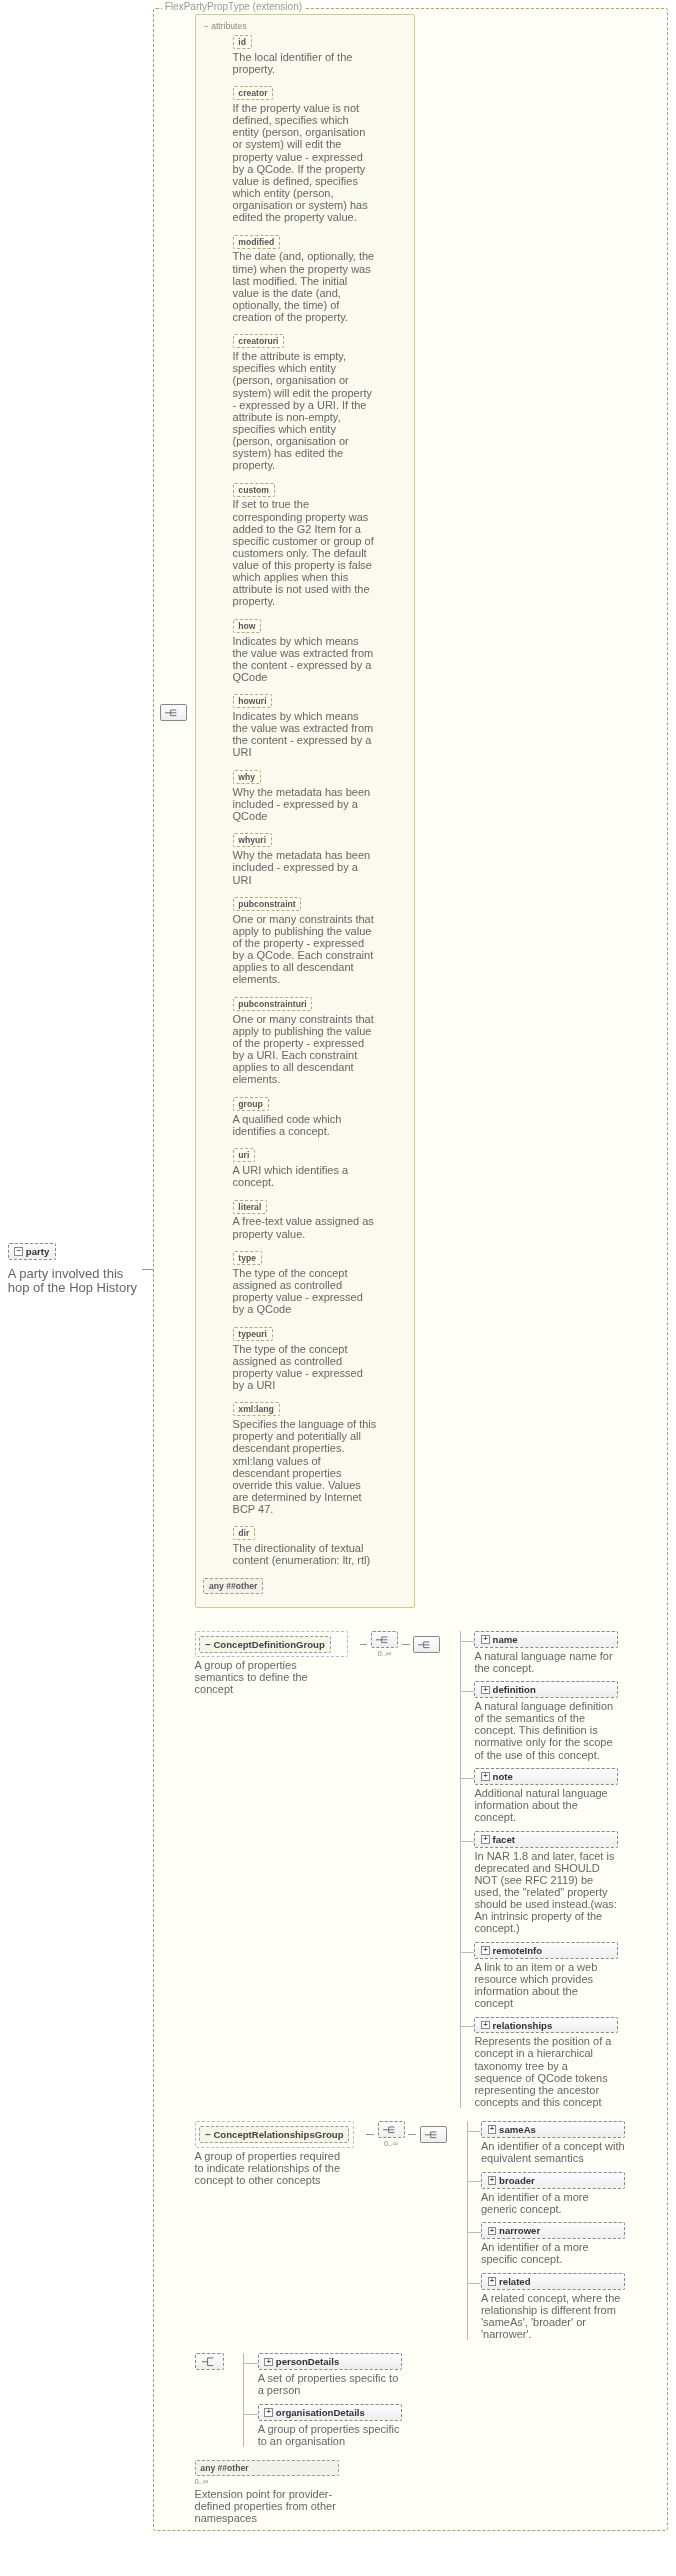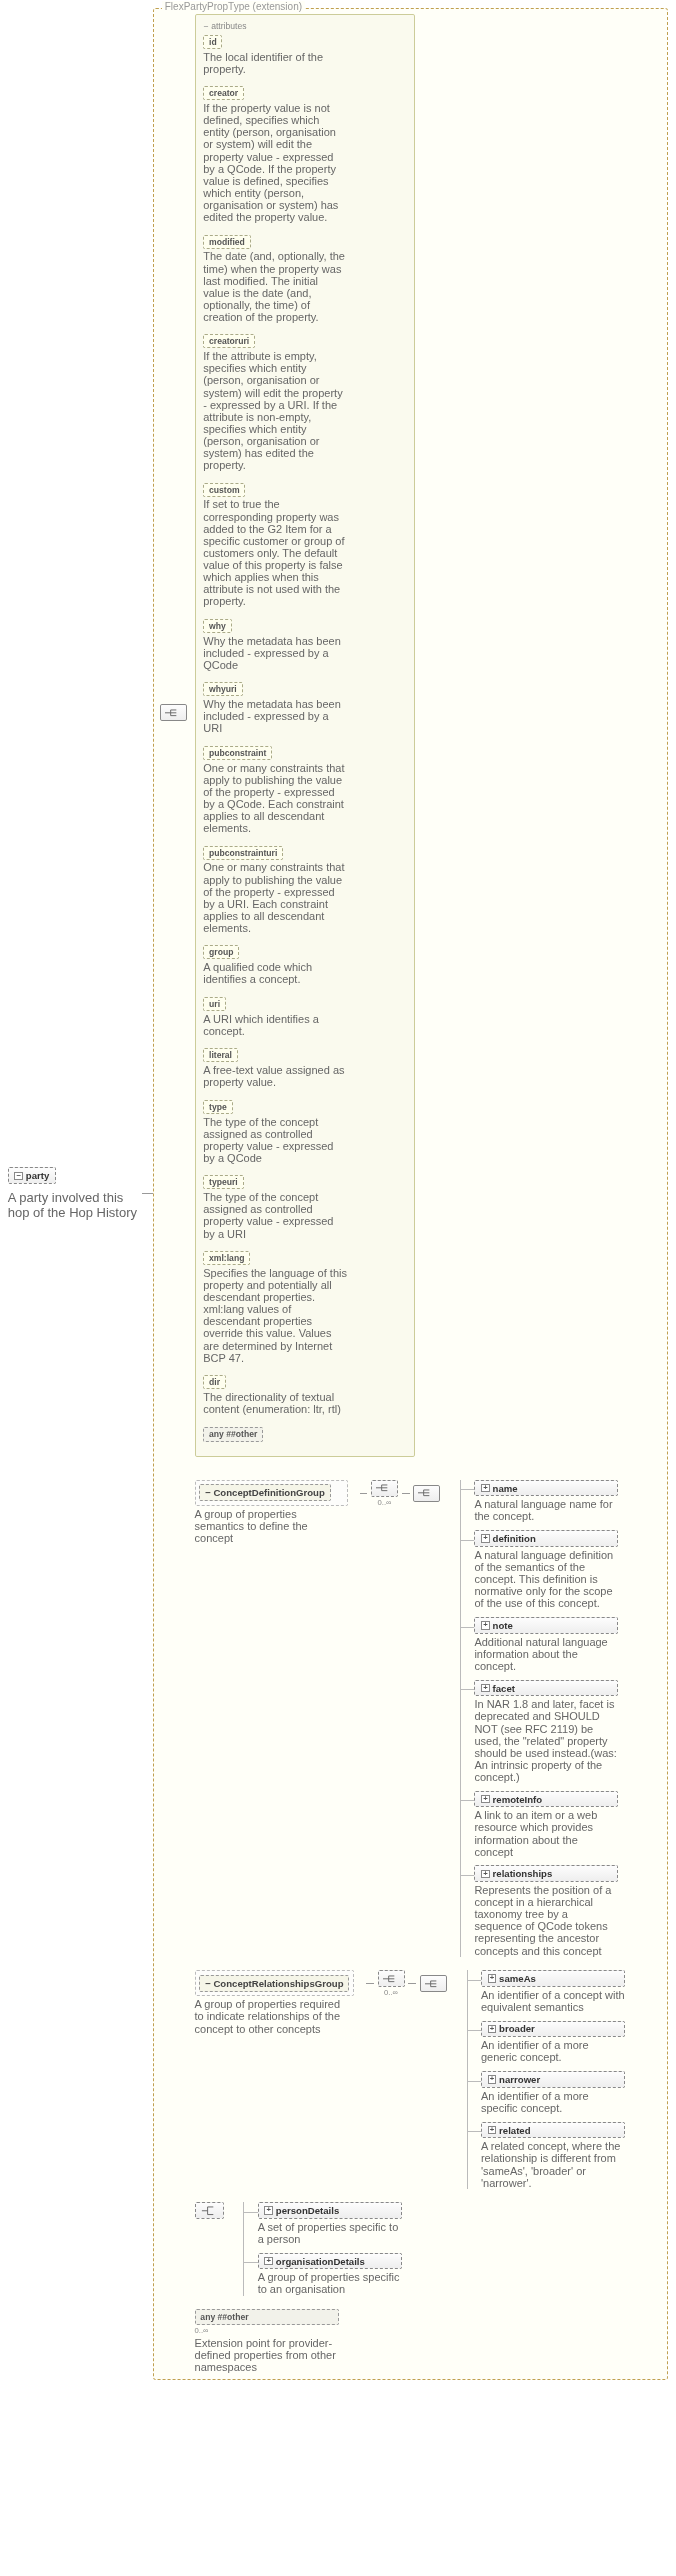--- a/index.html
+++ b/index.html
@@ -174,21 +174,21 @@
     padding: 1.9px 4.8px;
     font-size: 8.6px;
     font-weight: bold;
     color: #555;
     display:inline-flex;
     align-items:center;
     gap:2.9px;
   }
   .flex-gap { display:flex; gap:12px; align-items:flex-start; }
   .main-inner { display:flex; align-items:flex-start; gap:7.7px; }
-  .col { display:flex; flex-direction:column; }
+  .col { display:flex; flex-direction:column;align-items:center; }
 </style>
 </head>
 <body>
 
 <div class="root-row">
 
   <div class="node root-node">
     <span class="node-box dashed">
       <span class="expander">−</span>
       <span>party</span>
@@ -223,20 +223,22 @@
           <div class="attrs-label">
             <span class="expander">−</span>
             <span>attributes</span>
           </div>
           <div id="attrs-list" class="col" style="gap:5.7px;">
               <div class="attr-item"><span class="attr-box">id</span><div class="attr-desc">The local identifier of the property.</div></div>
               <div class="attr-item"><span class="attr-box">creator</span><div class="attr-desc">If the property value is not defined, specifies which entity (person, organisation or system) will edit the property value - expressed by a QCode. If the property value is defined, specifies which entity (person, organisation or system) has edited the property value.</div></div>
               <div class="attr-item"><span class="attr-box">modified</span><div class="attr-desc">The date (and, optionally, the time) when the property was last modified. The initial value is the date (and, optionally, the time) of creation of the property.</div></div>
               <div class="attr-item"><span class="attr-box">creatoruri</span><div class="attr-desc">If the attribute is empty, specifies which entity (person, organisation or system) will edit the property - expressed by a URI. If the attribute is non-empty, specifies which entity (person, organisation or system) has edited the property.</div></div>
               <div class="attr-item"><span class="attr-box">custom</span><div class="attr-desc">If set to true the corresponding property was added to the G2 Item for a specific customer or group of customers only. The default value of this property is false which applies when this attribute is not used with the property.</div></div>
+              <div class="attr-item"><span class="attr-box">how</span><div class="attr-desc">Indicates by which means the value was extracted from the content - expressed by a QCode</div></div>
+              <div class="attr-item"><span class="attr-box">howuri</span><div class="attr-desc">Indicates by which means the value was extracted from the content - expressed by a URI</div></div>
               <div class="attr-item"><span class="attr-box">why</span><div class="attr-desc">Why the metadata has been included - expressed by a QCode</div></div>
               <div class="attr-item"><span class="attr-box">whyuri</span><div class="attr-desc">Why the metadata has been included - expressed by a URI</div></div>
               <div class="attr-item"><span class="attr-box">pubconstraint</span><div class="attr-desc">One or many constraints that apply to publishing the value of the property - expressed by a QCode. Each constraint applies to all descendant elements.</div></div>
               <div class="attr-item"><span class="attr-box">pubconstrainturi</span><div class="attr-desc">One or many constraints that apply to publishing the value of the property - expressed by a URI. Each constraint applies to all descendant elements.</div></div>
               <div class="attr-item"><span class="attr-box">group</span><div class="attr-desc">A qualified code which identifies a concept.</div></div>
               <div class="attr-item"><span class="attr-box">uri</span><div class="attr-desc">A URI which identifies a concept.</div></div>
               <div class="attr-item"><span class="attr-box">literal</span><div class="attr-desc">A free-text value assigned as property value.</div></div>
               <div class="attr-item"><span class="attr-box">type</span><div class="attr-desc">The type of the concept assigned as controlled property value - expressed by a QCode</div></div>
               <div class="attr-item"><span class="attr-box">typeuri</span><div class="attr-desc">The type of the concept assigned as controlled property value - expressed by a URI</div></div>
               <div class="attr-item"><span class="attr-box">xml:lang</span><div class="attr-desc">Specifies the language of this property and potentially all descendant properties. xml:lang values of descendant properties override this value. Values are determined by Internet BCP 47.</div></div>

